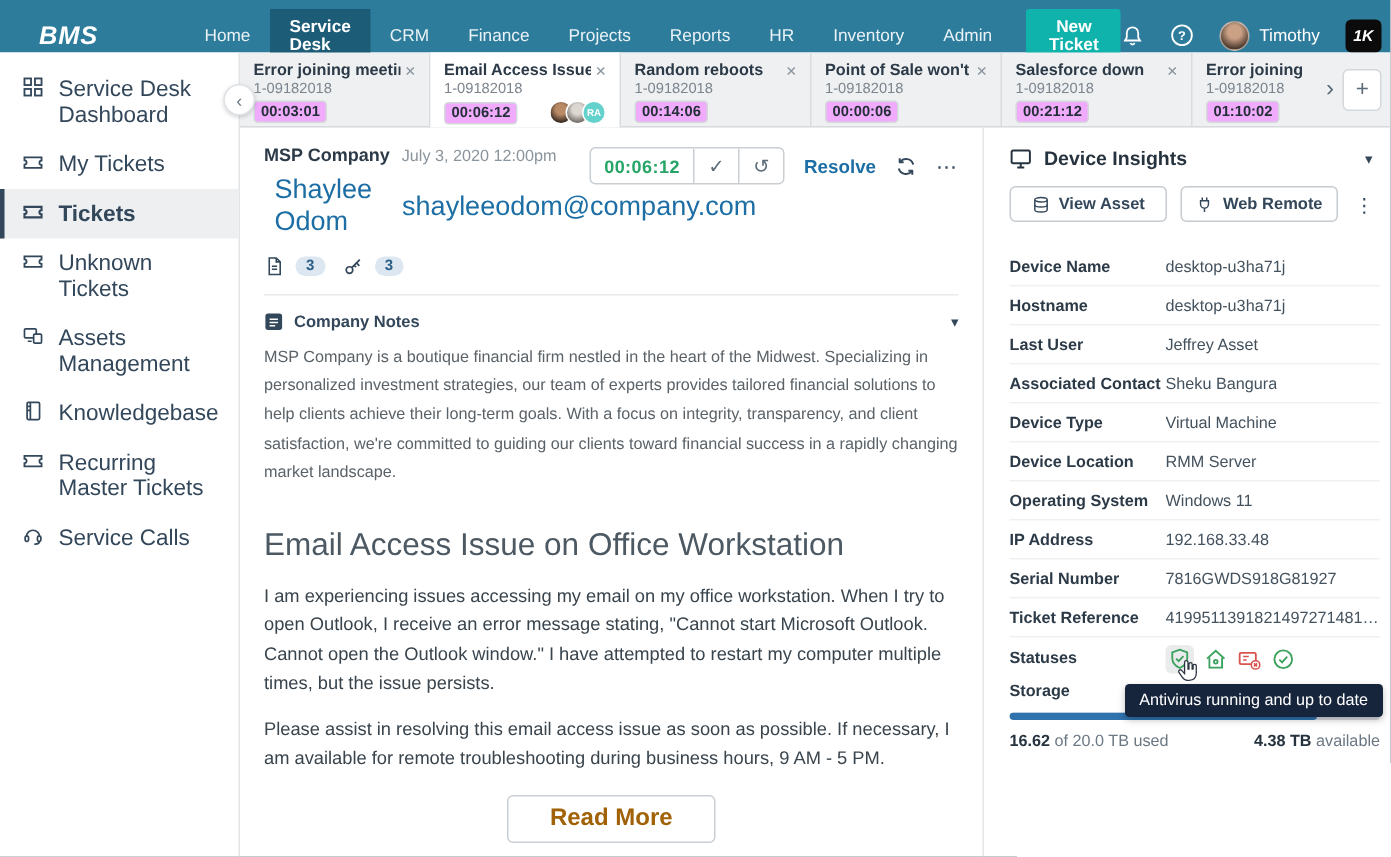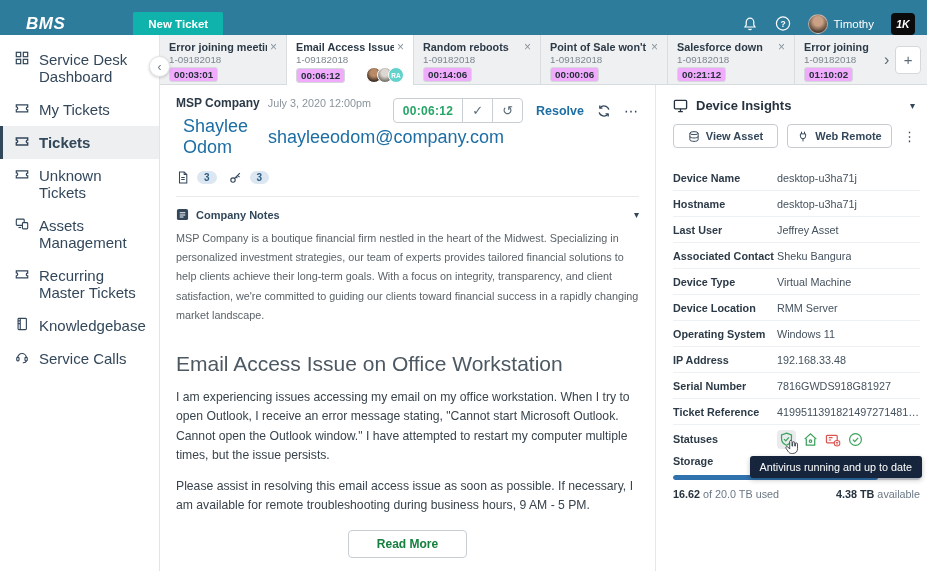--- a/index.html
+++ b/index.html
@@ -76,21 +76,21 @@
   .hdivider { border:none; border-top:1px solid #e8eaec; margin:11px 0 0; }
 
   .notes-head { display:flex; align-items:center; gap:7px; margin-top:11px; }
   .notes-title { font-size:11px; font-weight:bold; color:#33475b; }
   .caret { margin-left:auto; color:#33475b; font-size:10px; cursor:pointer; }
   .notes-text { font-size:10.8px; color:#5a6268; line-height:1.78; margin-top:8px; }
 
   .ticket-title { font-size:21px; font-weight:400; color:#4c5862; margin-top:27px; }
   .ticket-para { font-size:12.2px; color:#39444d; line-height:1.58; margin-top:12px; }
   .readmore-wrap { text-align:center; margin-top:14px; }
-  .readmore-btn { background:#fff; border:1px solid #c9ced3; border-radius:4px; font-family:inherit; font-size:12px; font-weight:bold; color:#15803d; padding:6px 28px; cursor:pointer; }
+  .readmore-btn { background:#fff; border:1px solid #c9ced3; border-radius:4px; font-family:inherit; font-size:16px; font-weight:bold; color:#a16207; padding:6px 28px; cursor:pointer; }
 
   .acts-tabs { display:flex; align-items:center; gap:26px; margin-top:17px; border-bottom:1px solid #d9dcdf; }
   .acts-tab { display:flex; align-items:center; gap:6px; padding-bottom:7px; cursor:pointer; position:relative; }
   .acts-tab .lbl { font-size:11.5px; color:#3f4e5a; font-weight:bold; }
   .acts-tab.active .lbl { color:#26333f; }
   .acts-tab.active::after { content:""; position:absolute; left:0; right:0; bottom:-1px; height:3px; background:#3a6d90; }
   .acts-pill { background:#e9ebed; color:#33475b; font-size:10px; font-weight:bold; border-radius:9px; padding:1px 7px; }
   .acts-chevron { margin-left:-10px; padding-bottom:6px; color:#33475b; cursor:pointer; }
 
   
@@ -116,20 +116,31 @@
   .storage-nums b { color:#26333f; }
   .tooltip { position:absolute; right:-2px; top:1px; background:#16253b; color:#fff; font-size:10.8px; border-radius:3px; padding:5px 10px; white-space:nowrap; z-index:7; box-shadow:0 2px 5px rgba(0,0,0,.25); }
 </style>
 </head>
 <body>
 
 <div class="app">
 
   <header class="topnav">
     <div class="logo">BMS</div>
+    <nav class="nav-items">
+      <span class="nav-item">Home</span>
+      <span class="nav-item active">Service Desk</span>
+      <span class="nav-item">CRM</span>
+      <span class="nav-item">Finance</span>
+      <span class="nav-item">Projects</span>
+      <span class="nav-item">Reports</span>
+      <span class="nav-item">HR</span>
+      <span class="nav-item">Inventory</span>
+      <span class="nav-item">Admin</span>
+    </nav>
     <button class="new-ticket-btn">New Ticket</button>
     <div class="nav-right">
       <span class="nav-icon">
         <svg width="16" height="16" viewBox="0 0 16 16" fill="none" stroke="#fff" stroke-width="1.2">
             <path d="M8 2.2a3.8 3.8 0 0 0-3.8 3.8v3L3 11h10l-1.2-2V6A3.8 3.8 0 0 0 8 2.2z"></path>
             <path d="M6.6 12.7a1.5 1.5 0 0 0 2.8 0"></path>
           </svg>
       </span>
       <span class="nav-icon">
         <svg width="17" height="17" viewBox="0 0 17 17">
@@ -177,31 +188,31 @@
       </div>
       <div class="side-item">
         <svg width="14" height="14" viewBox="0 0 16 16" fill="none" stroke="#33475b" stroke-width="1.3">
             <rect x="1.5" y="2.5" width="9" height="7" rx="1"></rect>
             <rect x="8.5" y="6.5" width="6" height="7" rx="1" fill="#fff"></rect>
             <path d="M4 12h3"></path>
           </svg>
         <span>Assets Management</span>
       </div>
       <div class="side-item">
-        <svg width="14" height="14" viewBox="0 0 16 16" fill="none" stroke="#33475b" stroke-width="1.4">
-            <path d="M1.5 4.5h13V7a1.6 1.6 0 0 0 0 3.2v2.3h-13V10A1.6 1.6 0 0 0 1.5 6.8z"></path>
-          </svg>
-        <span>Recurring Master Tickets</span>
-      </div>
-      <div class="side-item">
         <svg width="14" height="14" viewBox="0 0 16 16" fill="none" stroke="#33475b" stroke-width="1.3">
             <rect x="3.5" y="1.5" width="9.5" height="13" rx="1"></rect>
             <path d="M6 1.5v13M3.5 4.5h2.5M3.5 7.5h2.5"></path>
           </svg>
         <span>Knowledgebase</span>
+      </div>
+      <div class="side-item">
+        <svg width="14" height="14" viewBox="0 0 16 16" fill="none" stroke="#33475b" stroke-width="1.4">
+            <path d="M1.5 4.5h13V7a1.6 1.6 0 0 0 0 3.2v2.3h-13V10A1.6 1.6 0 0 0 1.5 6.8z"></path>
+          </svg>
+        <span>Recurring Master Tickets</span>
       </div>
       <div class="side-item">
         <svg width="14" height="14" viewBox="0 0 16 16" fill="none" stroke="#33475b" stroke-width="1.3">
             <path d="M3 9a5 5 0 0 1 10 0"></path>
             <rect x="2" y="8.5" width="2.6" height="4" rx="1"></rect>
             <rect x="11.4" y="8.5" width="2.6" height="4" rx="1"></rect>
             <path d="M13 12.5a3.5 2.5 0 0 1-4 2"></path>
           </svg>
         <span>Service Calls</span>
       </div>

